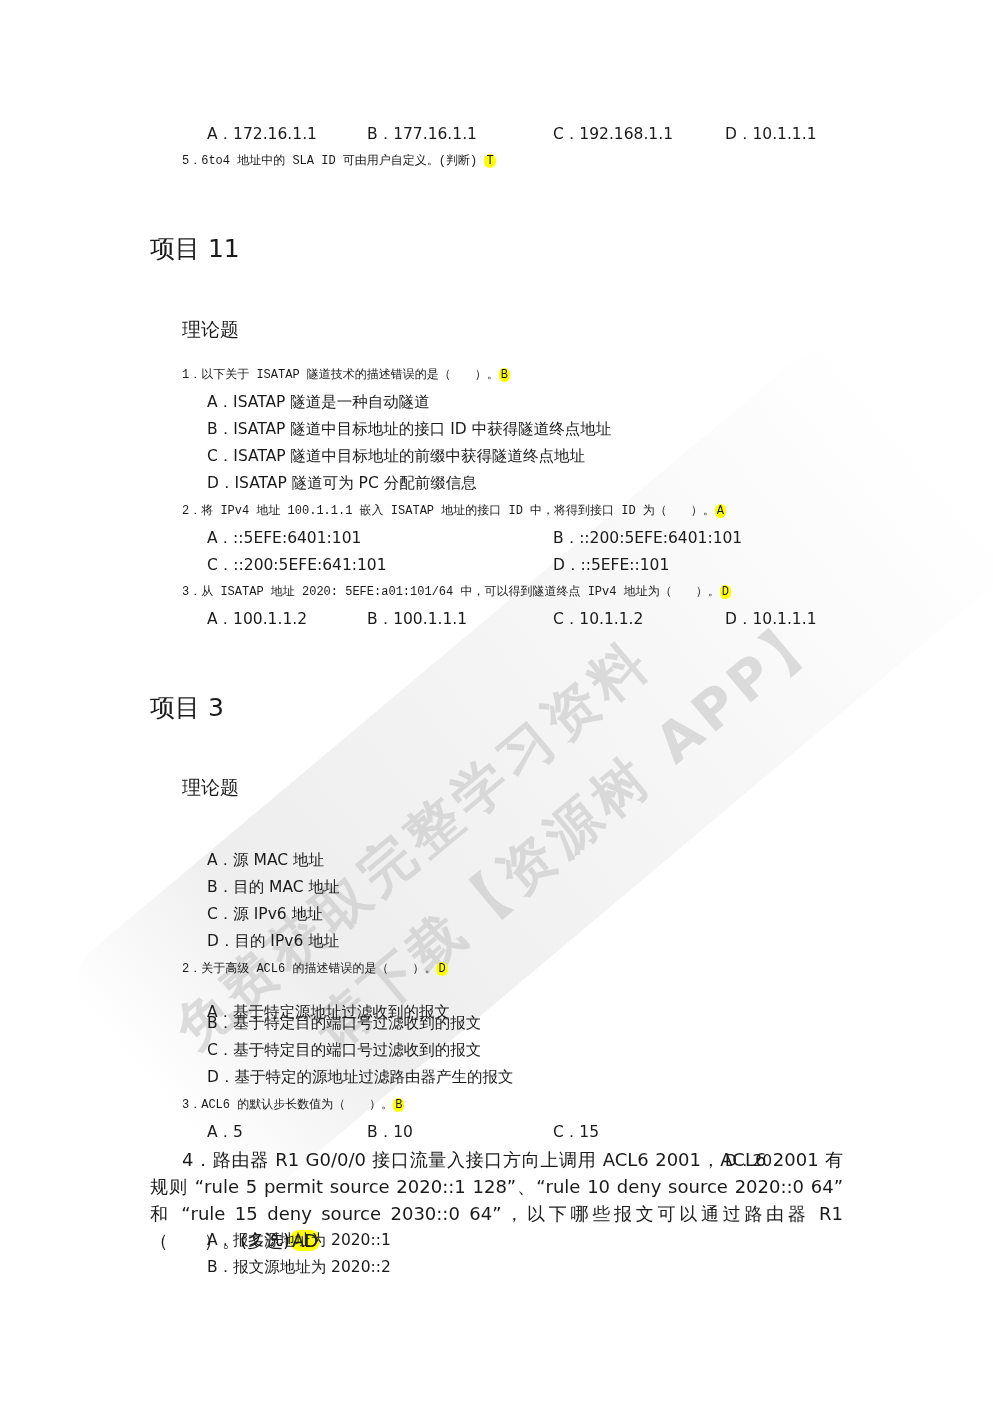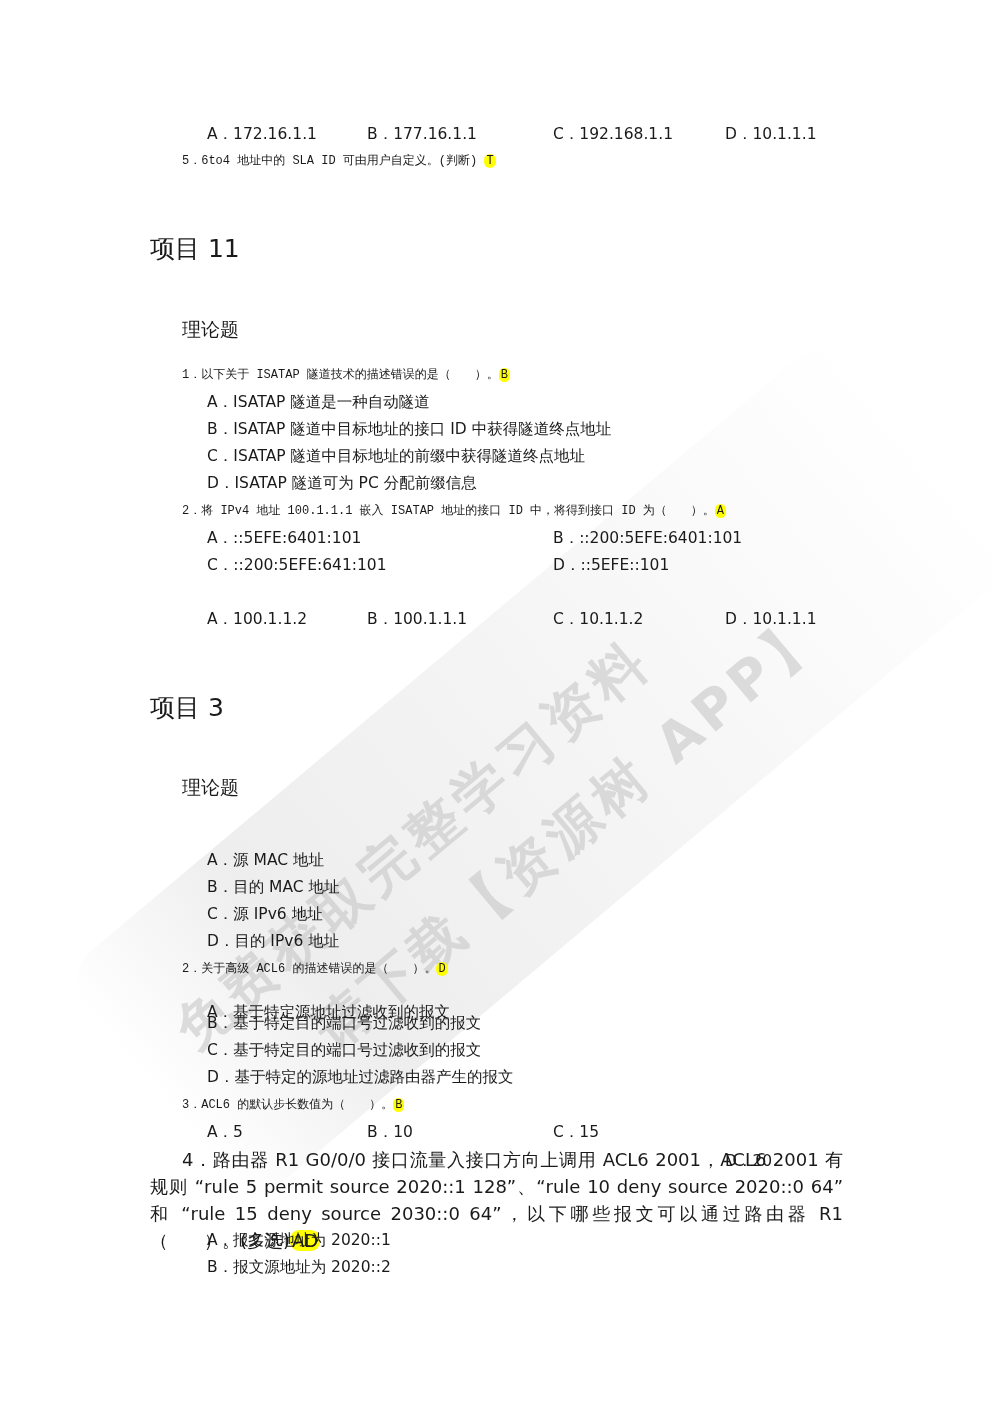--- a/index.html
+++ b/index.html
@@ -51,20 +51,23 @@
   <span class="opt" style="left:207px;top:472px">D．ISATAP 隧道可为 PC 分配前缀信息</span>
 
   <div class="line" style="left:182px;top:500px">
     <span>2．将 IPv4 地址 100.1.1.1 嵌入 ISATAP 地址的接口 ID 中，将得到接口 ID 为（　　）。</span><span class="ans">A</span>
   </div>
   <span class="opt" style="left:207px;top:527px">A．::5EFE:6401:101</span>
   <span class="opt" style="left:553px;top:527px">B．::200:5EFE:6401:101</span>
   <span class="opt" style="left:207px;top:554px">C．::200:5EFE:641:101</span>
   <span class="opt" style="left:553px;top:554px">D．::5EFE::101</span>
 
+  <div class="line" style="left:182px;top:581px">
+    <span>3．从 ISATAP 地址 2020: 5EFE:a01:101/64 中，可以得到隧道终点 IPv4 地址为（　　）。</span><span class="ans">D</span>
+  </div>
   <span class="opt" style="left:207px;top:608px">A．100.1.1.2</span>
   <span class="opt" style="left:367px;top:608px">B．100.1.1.1</span>
   <span class="opt" style="left:553px;top:608px">C．10.1.1.2</span>
   <span class="opt" style="left:725px;top:608px">D．10.1.1.1</span>
 
   <div class="h1" style="top:691px">项目 3</div>
   <div class="h2" style="top:775px">理论题</div>
 
   <span class="opt" style="left:207px;top:849px">A．源 MAC 地址</span>
   <span class="opt" style="left:207px;top:876px">B．目的 MAC 地址</span>

